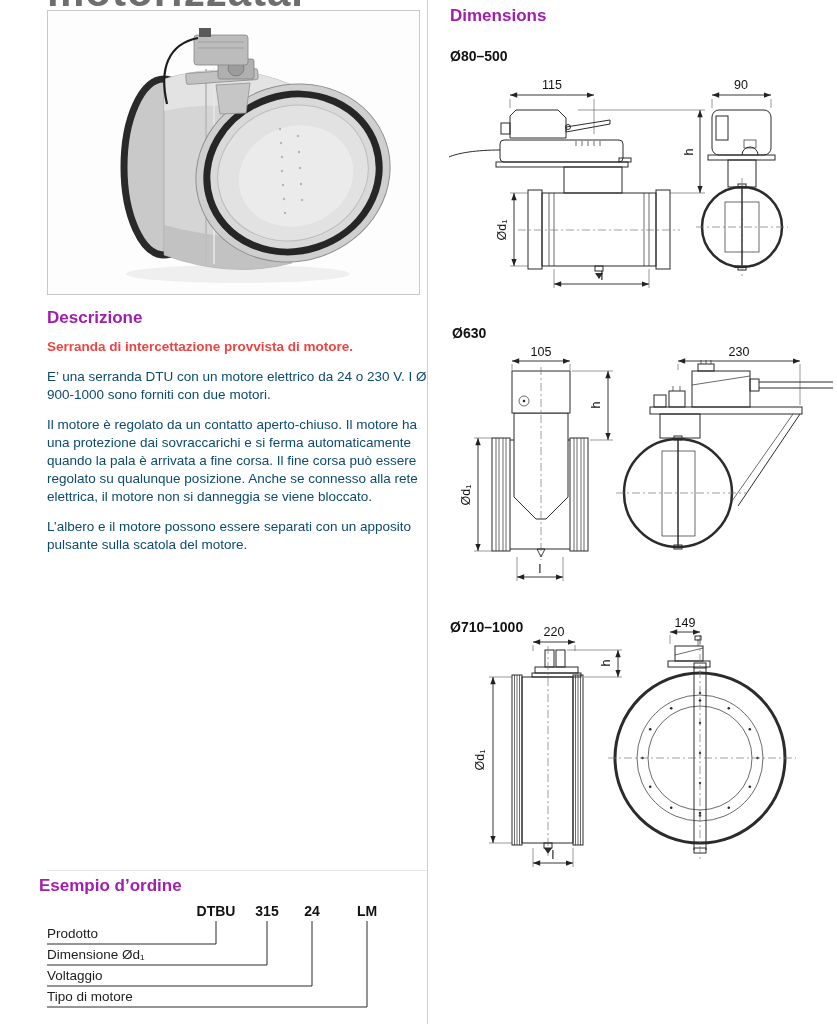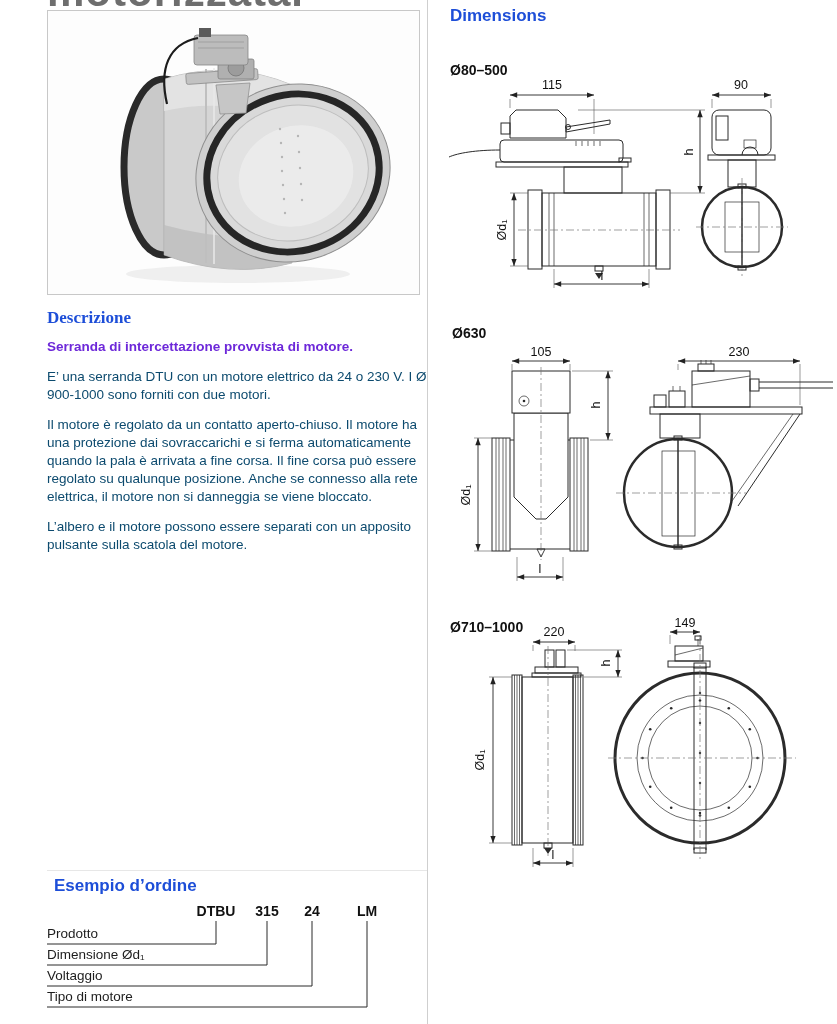--- a/index.html
+++ b/index.html
@@ -11,26 +11,26 @@
   .abs{position:absolute;}
   
   .title-clip{position:absolute;left:47px;top:0;width:340px;height:9px;overflow:hidden;}
   .title-clip span{display:block;font-size:42px;font-weight:bold;color:#6e6e6e;letter-spacing:1px;margin-top:-32px;white-space:nowrap;}
   
   .photo-frame{position:absolute;left:47px;top:10px;width:371px;height:283px;border:1px solid #c8c8c8;background:#fdfdfd;}
   
   .divider{position:absolute;left:427px;top:0;width:1px;height:1024px;background:#cfcfcf;}
   .faint-rule{position:absolute;left:47px;top:870px;width:380px;height:1px;background:#e7e7e7;}
   
-  .gray-h{font-size:17px;font-weight:bold;color:#1d4ed8;}
+  .gray-h{font-size:17px;font-weight:bold;color:#a21caf;}
   .sec-label{font-size:14px;font-weight:bold;color:#111;}
   
   .desc{position:absolute;left:47px;top:308px;width:383px;}
-  .desc .gray-h{margin:0 0 10px 0;font-family:Liberation Serif, serif;}
-  .desc .lead{font-size:13.5px;font-weight:bold;line-height:18px;margin:0 0 12px 0;color:#6d28d9;}
+  .desc .gray-h{margin:0 0 10px 0;}
+  .desc .lead{font-size:13.5px;font-weight:bold;line-height:18px;margin:0 0 12px 0;color:#ef4444;}
   .desc p{font-size:13.5px;line-height:18px;margin:0 0 12px 0;color:#0c4a6e;}
   
   svg text{font-family:"Liberation Sans",sans-serif;}
   .ln{fill:none;stroke:#2b2b2b;stroke-width:1;}
   .lnw{fill:#ffffff;stroke:#2b2b2b;stroke-width:1;}
   .thin{fill:none;stroke:#2b2b2b;stroke-width:0.7;}
   .dim{stroke:#222;stroke-width:0.9;fill:none;}
   .ext{stroke:#555;stroke-width:0.6;fill:none;}
   .cl{stroke:#777;stroke-width:0.7;fill:none;stroke-dasharray:8 3 2 3;}
   .dtxt{font-size:12.5px;fill:#111;}
@@ -110,21 +110,21 @@
   <div class="lead">Serranda di intercettazione provvista di motore.</div>
   <p>E’ una serranda DTU con un motore elettrico da 24 o 230 V. I Ø 900-1000 sono forniti con due motori.</p>
   <p>Il motore è regolato da un contatto aperto-chiuso. Il motore ha una protezione dai sovraccarichi e si ferma automaticamente quando la pala è arrivata a fine corsa. Il fine corsa può essere regolato su qualunque posizione. Anche se connesso alla rete elettrica, il motore non si danneggia se viene bloccato.</p>
   <p>L’albero e il motore possono essere separati con un apposito pulsante sulla scatola del motore.</p>
 </div>
 
 <div class="faint-rule"></div>
 
 <div class="abs gray-h" style="left:450px;top:6px;">Dimensions</div>
 
-<div class="abs sec-label" style="left:450px;top:62px;">Ø80–500</div>
+<div class="abs sec-label" style="left:450px;top:48px;">Ø80–500</div>
 
 <svg class="abs" style="left:448px;top:70px;" width="385" height="228" viewBox="0 0 385 228">
   <g>
     <line class="dim" x1="62" y1="25" x2="146" y2="25" marker-start="url(#aS)" marker-end="url(#aE)"></line>
     <line class="ext" x1="62" y1="29" x2="62" y2="38"></line>
     <line class="ext" x1="146" y1="29" x2="146" y2="64"></line>
     <text class="dtxt" x="104" y="19" text-anchor="middle">115</text>
     <path class="ln" d="M62,46 L68,40 L110,40 L118,48 L118,68 L62,68 Z"></path>
     <rect class="ln" x="53" y="53" width="9" height="11"></rect>
     <path class="ln" d="M118,57 L162,50 L162,54 L118,62 Z"></path>
@@ -329,21 +329,21 @@
         <circle cx="252" cy="105" r="1.2"></circle>
       <circle cx="252" cy="135" r="1.2"></circle>
         <circle cx="252" cy="165" r="1.2"></circle>
       <circle cx="252" cy="195" r="1.2"></circle>
     </g>
     <line class="cl" x1="252" y1="20" x2="252" y2="242"></line>
     <line class="cl" x1="160" y1="140" x2="348" y2="140"></line>
   </g>
 </svg>
 
-<div class="abs gray-h" style="left:54px;top:876px;">Esempio d’ordine</div>
+<div class="abs gray-h" style="left:39px;top:876px;">Esempio d’ordine</div>
 
 <svg class="abs" style="left:47px;top:898px;" width="390" height="118" viewBox="0 0 390 118">
   <text class="code" x="169" y="18" text-anchor="middle">DTBU</text>
   <text class="code" x="220" y="18" text-anchor="middle">315</text>
   <text class="code" x="265" y="18" text-anchor="middle">24</text>
   <text class="code" x="320" y="18" text-anchor="middle">LM</text>
 
   <text class="olbl" x="0" y="40">Prodotto</text>
   <line class="oln" x1="0" y1="46" x2="169" y2="46"></line>
   <line class="oln" x1="169" y1="23" x2="169" y2="46"></line>

